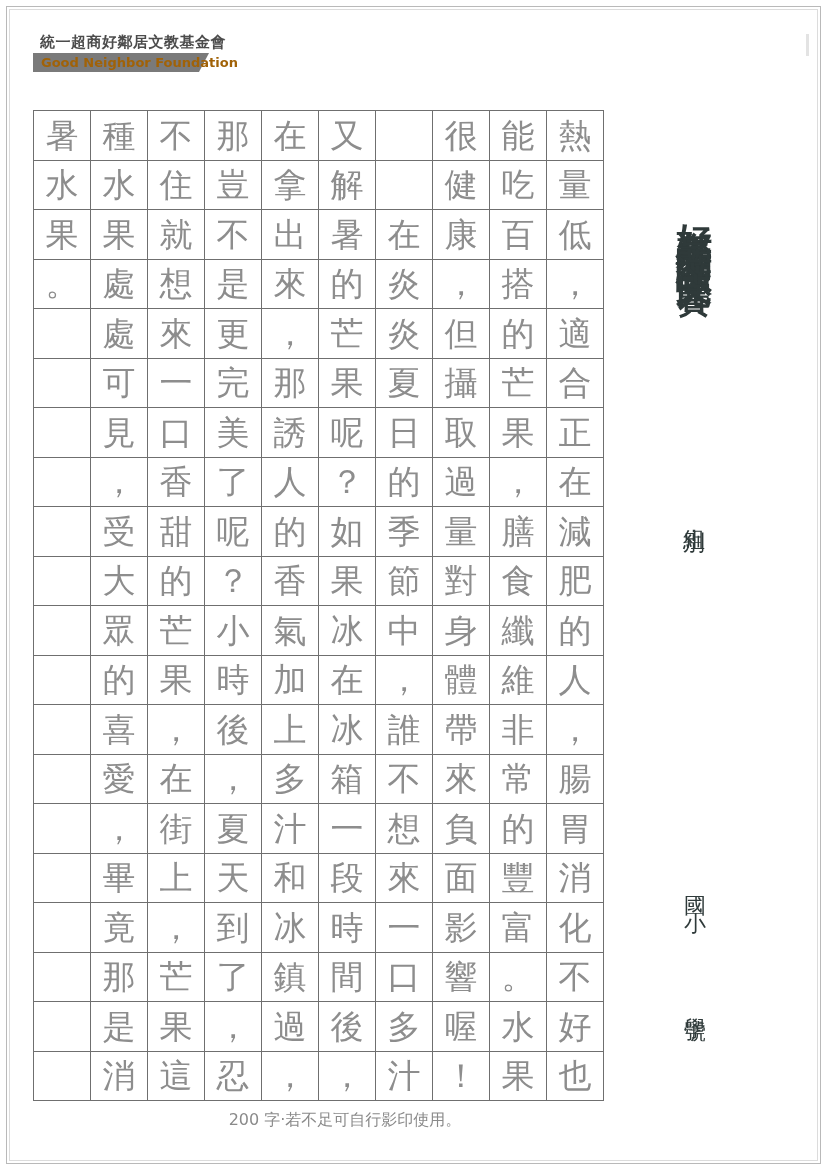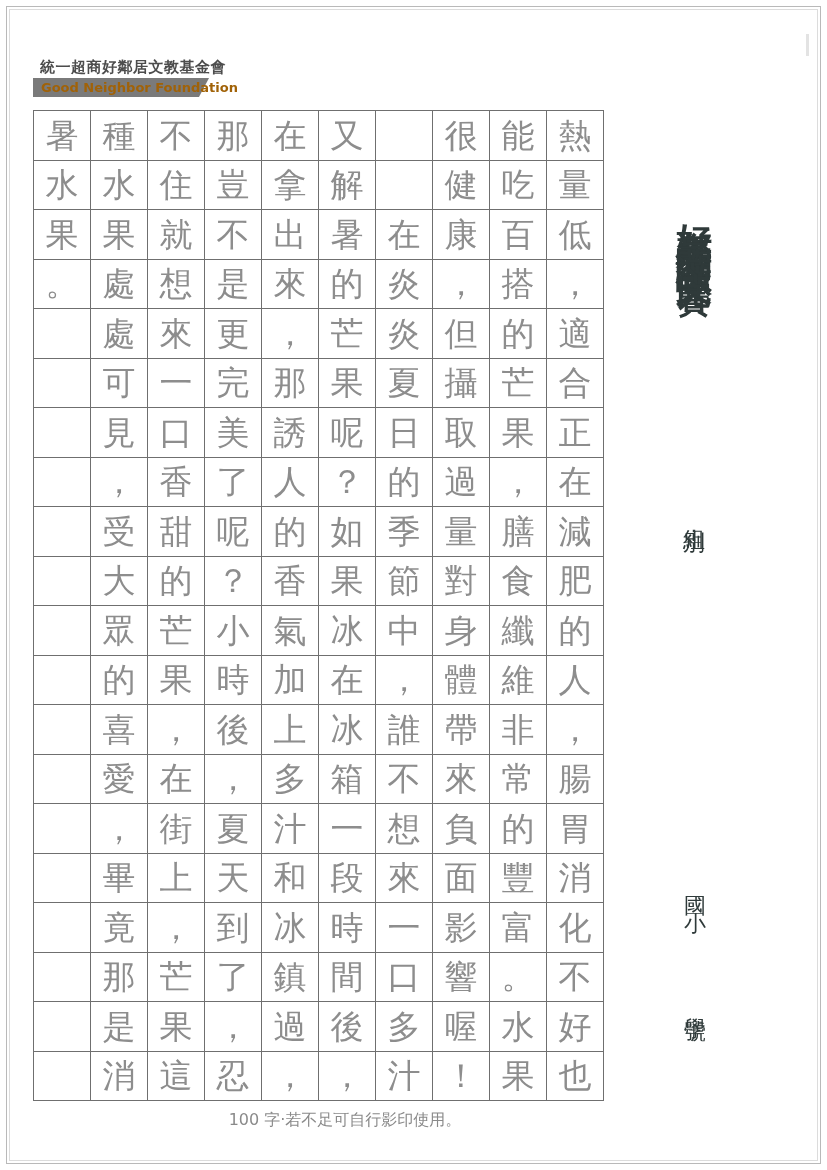--- a/index.html
+++ b/index.html
@@ -18,21 +18,21 @@
     box-sizing:border-box;
   }
   .page-frame2{
     position:absolute;left:9px;top:9px;
     width:809px;height:1152px;
     border:1px solid #dcdcdc;
     box-sizing:border-box;
   }
 
   
-  .logo-block{position:absolute;left:33px;top:58px;width:230px;}
+  .logo-block{position:absolute;left:33px;top:33px;width:230px;}
   .logo-cn{
     font-family:"DejaVu Sans","Liberation Sans",sans-serif;
     font-size:15px;font-weight:bold;color:#4c4c4c;
     letter-spacing:0.5px;line-height:18px;white-space:nowrap;
     padding-left:7px;
   }
   .logo-en-wrap{
     position:relative;margin-top:2px;width:200px;height:20px;
   }
   .logo-en-bg{
@@ -364,13 +364,13 @@
       <div class="gcell empty"></div>
       <div class="gcell empty"></div>
     </div>
   </div>
 
 <div class="vtitle">好鄰居愛閱讀徵文比賽</div>
 <div class="vsub">組別：</div>
 <div class="vschool">國小</div>
 <div class="vid">學號</div>
 
-<div class="footer">100 字‧若不足可自行影印使用。</div>
+<div class="footer">200 字‧若不足可自行影印使用。</div>
 
 </body></html>

